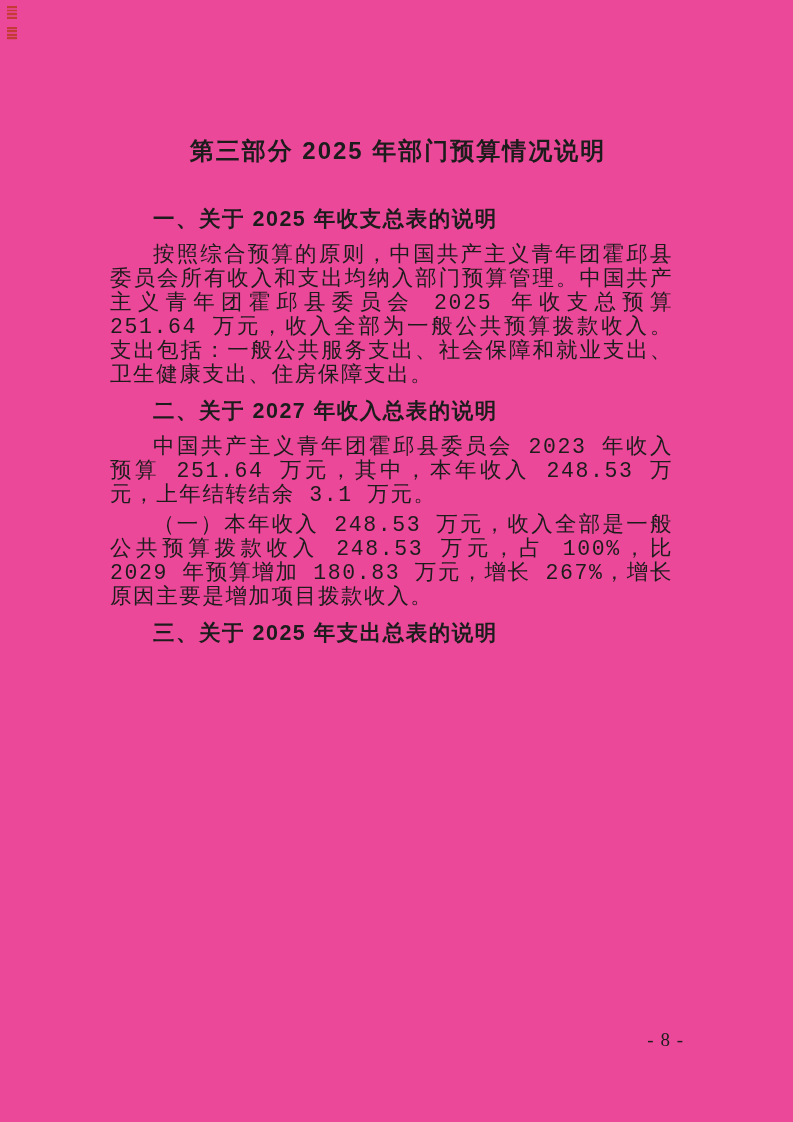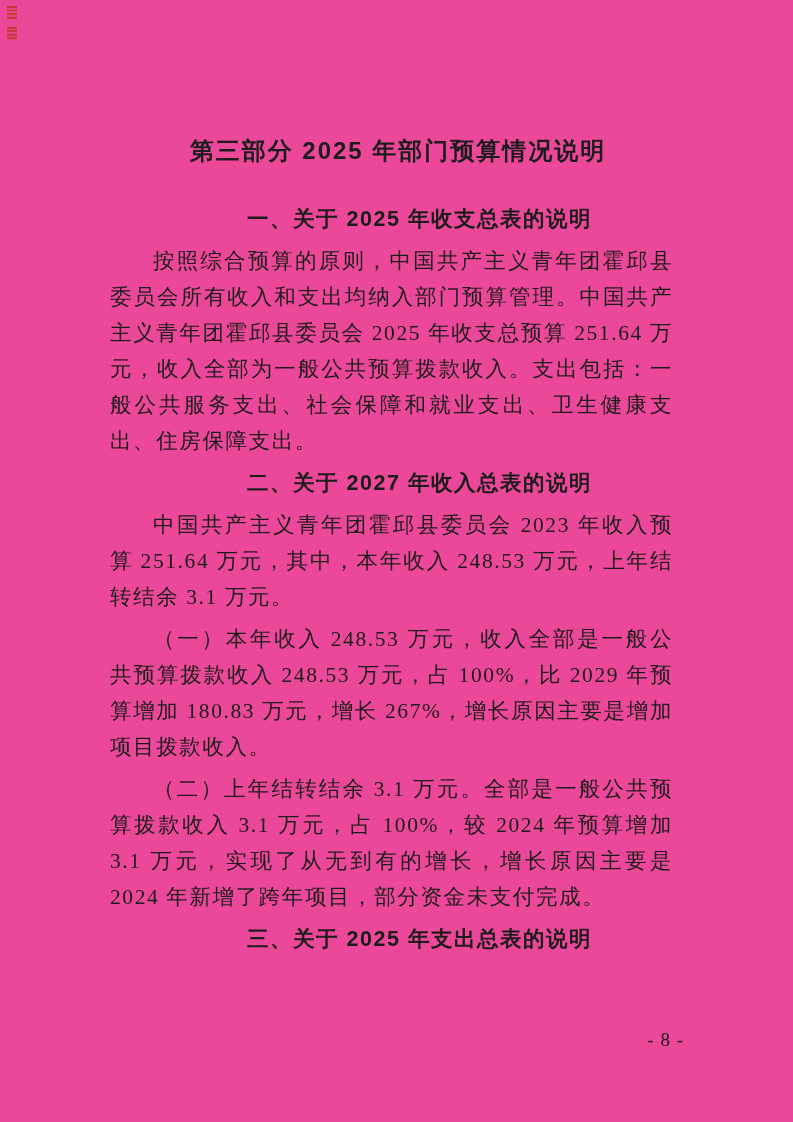--- a/index.html
+++ b/index.html
@@ -26,26 +26,25 @@
     margin:0 0 30px 0;
   }
   .sec-heading{
     font-family:"Liberation Sans","DejaVu Sans",sans-serif;
     font-weight:700;
     font-size:21.5px;
     line-height:36px;
     letter-spacing:1.5px;
     text-indent:2em;
     margin:6px 0 0 0;
-    text-align:center;
   }
   .para{
-    font-family:Liberation Serif, serif;
+    font-family:Liberation Mono, monospace;
     font-size:21.5px;
-    line-height:36px;
+    line-height:24px;
     letter-spacing:1.6px;
     text-indent:2em;
     text-align:justify;
     margin:6px 13px 0 0;
   }
   .page-number{
     position:absolute;
     top:1022px;
     right:109px;
     font-family:"Liberation Serif","DejaVu Serif",serif;
@@ -81,21 +80,20 @@
 
     <section>
       <h2 class="sec-heading">一、关于 2025 年收支总表的说明</h2>
       <p class="para">按照综合预算的原则，中国共产主义青年团霍邱县委员会所有收入和支出均纳入部门预算管理。中国共产主义青年团霍邱县委员会 2025 年收支总预算 251.64 万元，收入全部为一般公共预算拨款收入。支出包括：一般公共服务支出、社会保障和就业支出、卫生健康支出、住房保障支出。</p>
     </section>
 
     <section>
       <h2 class="sec-heading">二、关于 2027 年收入总表的说明</h2>
       <p class="para">中国共产主义青年团霍邱县委员会 2023 年收入预算 251.64 万元，其中，本年收入 248.53 万元，上年结转结余 3.1 万元。</p>
       <p class="para">（一）本年收入 248.53 万元，收入全部是一般公共预算拨款收入 248.53 万元，占 100%，比 2029 年预算增加 180.83 万元，增长 267%，增长原因主要是增加项目拨款收入。</p>
-      <p class="para">（二）上年结转结余 3.1 万元。全部是一般公共预算拨款收入 3.1 万元，占 100%，较 2024 年预算增加 3.1 万元，实现了从无到有的增长，增长原因主要是 2024 年新增了跨年项目，部分资金未支付完成。</p>
     </section>
 
     <section>
       <h2 class="sec-heading">三、关于 2025 年支出总表的说明</h2>
     </section>
 
   </div>
 
   <div class="page-number">- 8 -</div>
 

